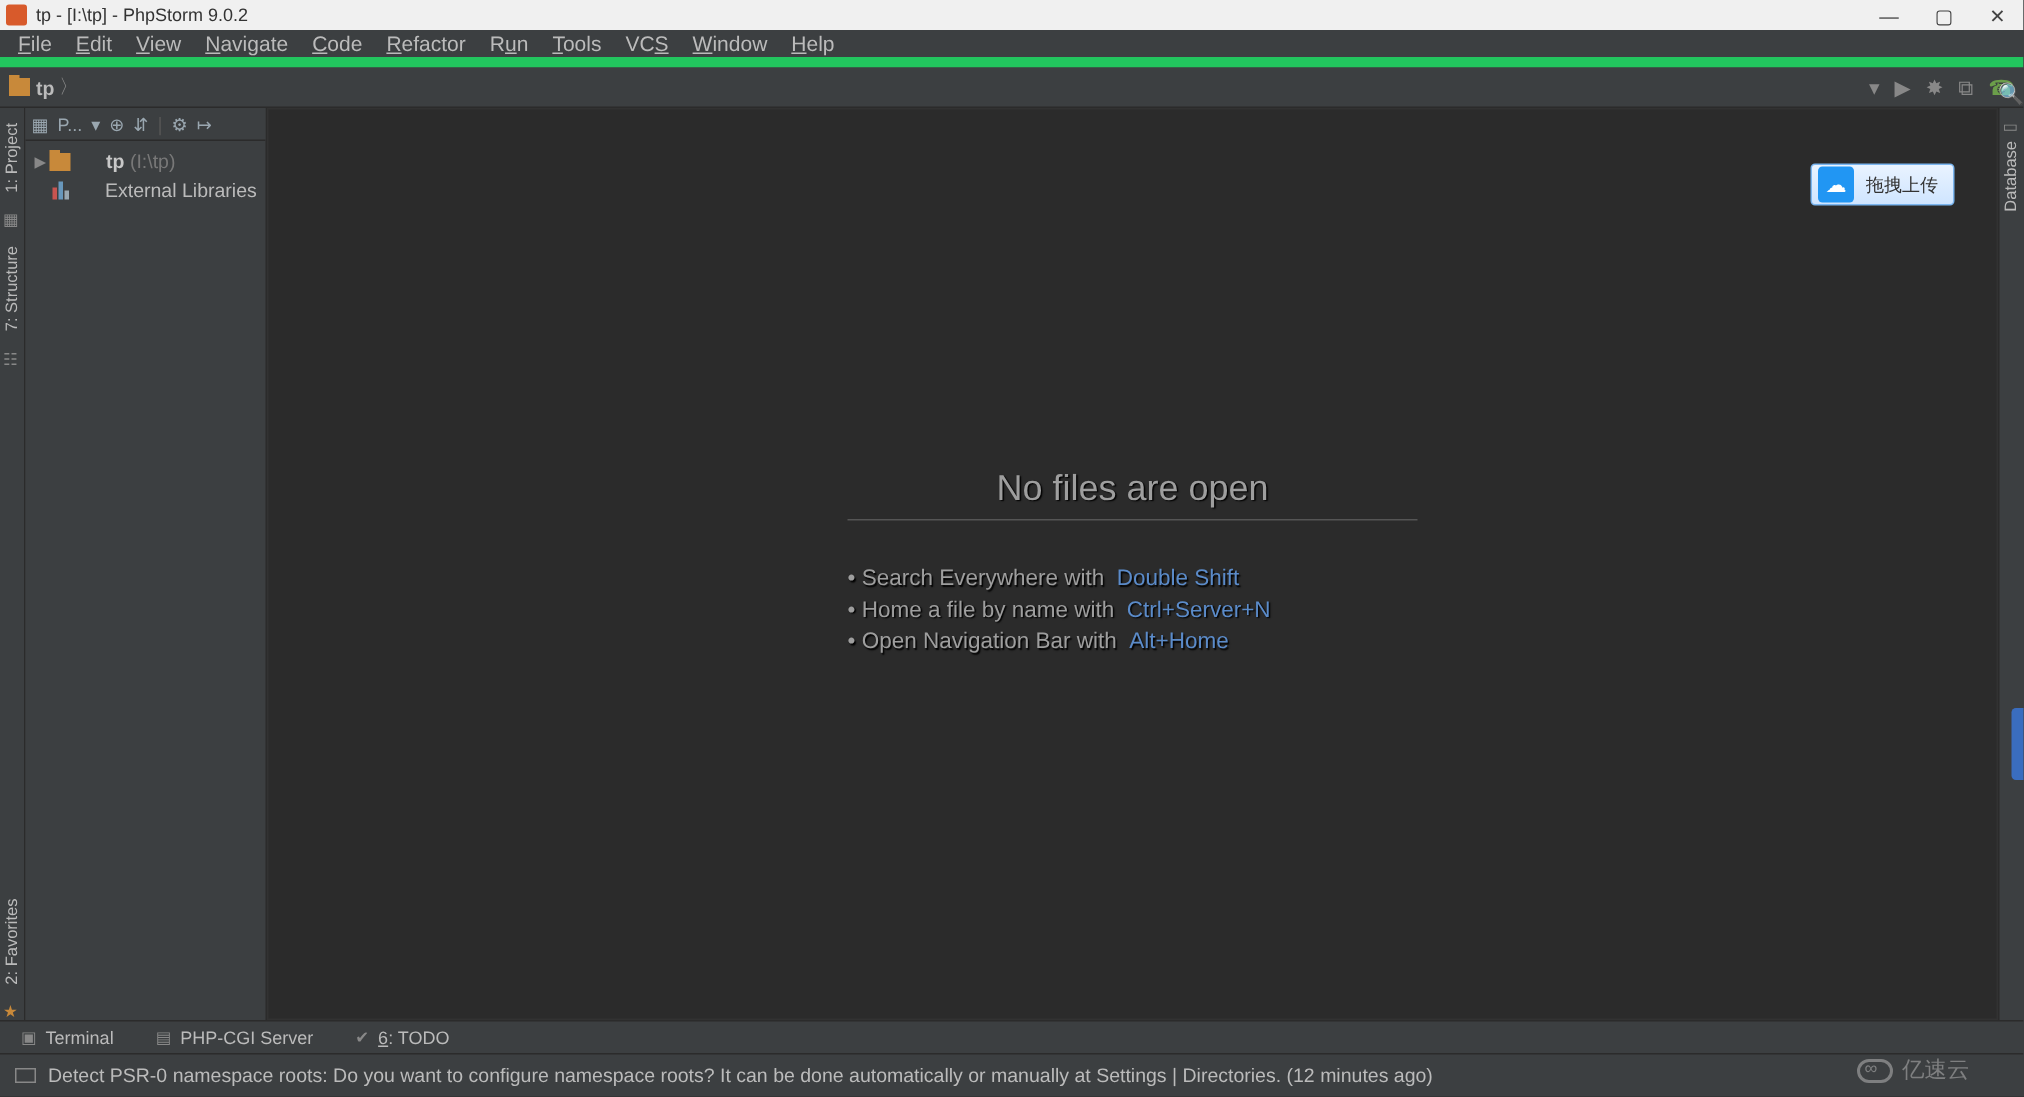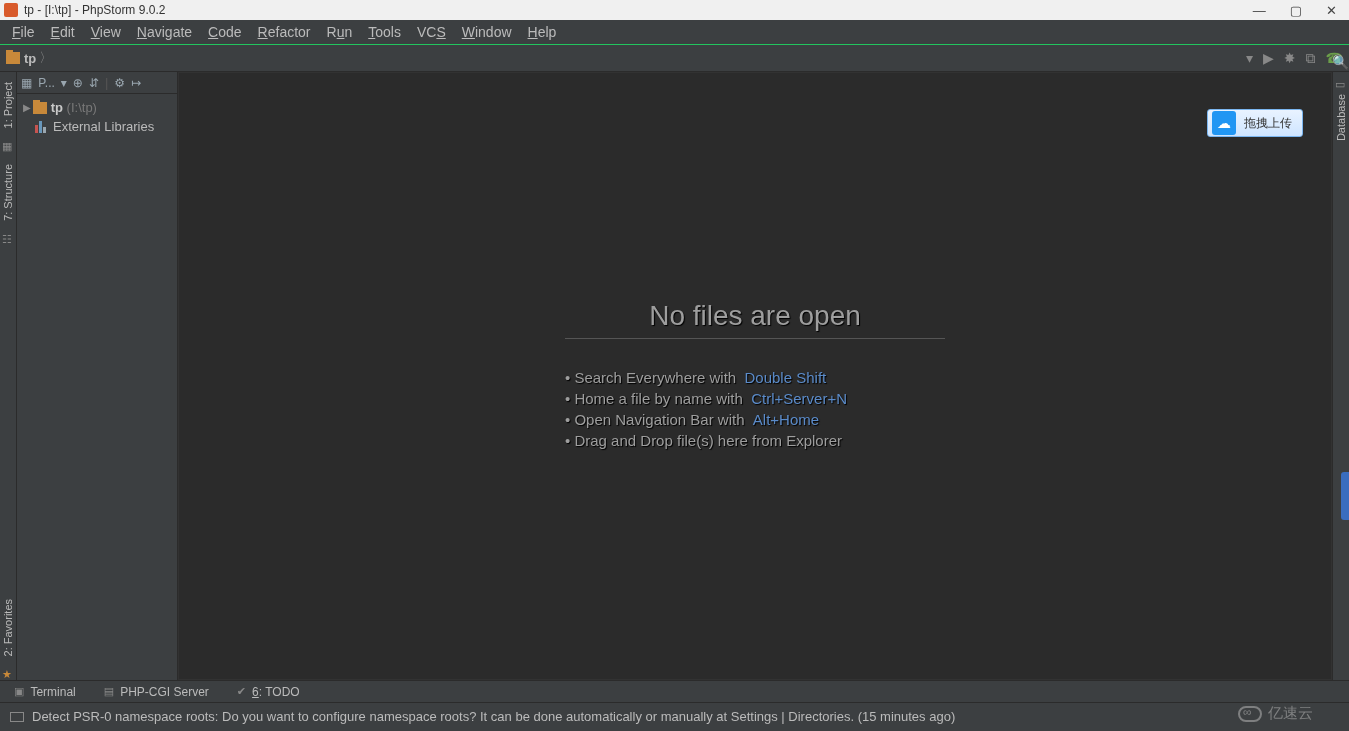--- a/index.html
+++ b/index.html
@@ -5,21 +5,21 @@
 * { margin: 0; padding: 0; box-sizing: border-box; font-family: "Segoe UI", Tahoma, sans-serif; }
 body { width: 1349px; height: 731px; background: #3c3f41; color: #bbbbbb; font-size: 13px; overflow: hidden; user-select: none; }
 
 
 .titlebar { height: 20px; background: #f0f0f0; color: #333; display: flex; align-items: center; padding: 0 4px; font-size: 12px; }
 .titlebar .app-icon { width: 14px; height: 14px; background: #d85a2b; border-radius: 2px; margin-right: 6px; }
 .titlebar .win-controls { margin-left: auto; display: flex; gap: 24px; padding-right: 8px; color: #444; }
 .titlebar .win-controls span { cursor: pointer; font-size: 13px; }
 
 
-.menubar { height: 25px; background: #3c3f41; display: flex; align-items: center; padding: 0 4px; border-bottom: 1px solid #22c55e; }
+.menubar { height: 25px; background: #3c3f41; display: flex; align-items: center; padding: 0 4px; border-bottom: 7px solid #22c55e; }
 .menubar .menu-item { padding: 2px 8px; color: #bbbbbb; cursor: pointer; font-size: 14px; }
 .menubar .menu-item .mn { text-decoration: underline; }
 
 
 .navbar { height: 27px; background: #3c3f41; display: flex; align-items: center; padding: 0 6px; border-bottom: 1px solid #2b2b2b; }
 .navbar .folder-icon { width: 14px; height: 12px; background: #c8893a; margin-right: 4px; display:inline-block; position:relative; }
 .navbar .folder-icon::before { content:""; position:absolute; top:-2px; left:0; width:7px; height:2px; background:#c8893a; }
 .navbar .crumb { color: #bbb; font-weight: bold; }
 .navbar .crumb-sep { color: #888; margin: 0 3px; }
 .navbar .right-icons { margin-left: auto; display: flex; gap: 10px; align-items: center; }
@@ -43,28 +43,28 @@
 .project-tree { padding: 4px 2px; font-size: 13px; }
 .tree-row { display: flex; align-items: center; padding: 2px 4px; cursor: pointer; white-space: nowrap; }
 .tree-arrow { color: #888; margin-right: 2px; font-size: 10px; }
 .tree-folder { width: 14px; height: 12px; background: #c8893a; margin-right: 4px; display:inline-block; position:relative; flex-shrink:0;}
 .tree-folder::before { content:""; position:absolute; top:-2px; left:0; width:7px; height:2px; background:#c8893a; }
 .tree-lib-icon { width: 14px; height: 12px; margin-right: 4px; display:inline-flex; gap:1px; align-items: flex-end;}
 .tree-lib-icon i { width:3px; background:#c75450; }
 .tree-lib-icon i:nth-child(1){height:8px;}
 .tree-lib-icon i:nth-child(2){height:12px;background:#6897bb;}
 .tree-lib-icon i:nth-child(3){height:6px;background:#9aa7b0;}
-.tree-label { color: #bbbbbb; }
+.tree-label { color: #bbbbbb; margin-left: 20px; }
 .tree-label b { color: #c8c8c8; font-weight: bold; }
 .tree-path { color: #787878; }
 
 
 .editor { flex: 1; background: #2b2b2b; border: 1px solid #323232; position: relative; display: flex; align-items: center; justify-content: center; }
 .welcome { text-align: left; width: 380px; }
-.welcome h2 { color: #9e9e9e; font-weight: normal; font-size: 28px; text-align: center; border-bottom: 1px solid #555; padding-bottom: 6px; margin-bottom: 30px; text-shadow: 1px 1px 1px #000; }
+.welcome h2 { color: #9e9e9e; font-weight: normal; font-size: 24px; text-align: center; border-bottom: 1px solid #555; padding-bottom: 6px; margin-bottom: 30px; text-shadow: 1px 1px 1px #000; }
 .welcome .hint { color: #9e9e9e; font-size: 15px; margin: 4px 0; text-shadow: 1px 1px 1px #000; }
 .welcome .hint .key { color: #5b8bc9; }
 
 
 .upload-badge { position: absolute; top: 36px; right: 28px; background: linear-gradient(#e9f3ff,#cfe5ff); border: 1px solid #7bb6f0; border-radius: 3px; display: flex; align-items: center; height: 28px; padding: 0 10px 0 4px; gap: 8px; color: #333; font-size: 12px; cursor: pointer; }
 .upload-badge .cloud { width: 24px; height: 24px; background: #2196f3; border-radius: 3px; display:flex; align-items:center; justify-content:center; color:#fff; font-size:14px; }
 
 
 .bottom-tools { height: 22px; background: #3c3f41; border-top: 1px solid #2b2b2b; display: flex; align-items: center; padding: 0 14px; gap: 28px; font-size: 12px; }
 .bottom-tools .tool { display: flex; align-items: center; gap: 6px; cursor: pointer; color: #bbb; }
@@ -165,21 +165,20 @@
       </div>
     </div>
   </div>
 
   <div class="editor">
     <div class="welcome">
       <h2>No files are open</h2>
       <div class="hint">• <span>Search Everywhere with</span> &nbsp;<span class="key">Double Shift</span></div>
       <div class="hint">• <span>Home a file by name with</span> &nbsp;<span class="key">Ctrl+Server+N</span></div>
       <div class="hint">• <span>Open Navigation Bar with</span> &nbsp;<span class="key">Alt+Home</span></div>
-      <div class="hint">• <span>Drag and Drop file(s) here from Explorer</span></div>
     </div>
 
     <div class="upload-badge">
       <span class="cloud">☁</span>
       <span>拖拽上传</span>
     </div>
   </div>
 
   <div class="right-gutter">
     <div class="gutter-icon">▭</div>
@@ -197,19 +196,19 @@
     <span>PHP-CGI Server</span>
   </div>
   <div class="tool">
     <span class="ticon">✔</span>
     <span><span style="text-decoration:underline">6</span><span>: TODO</span></span>
   </div>
 </div>
 
 <div class="statusbar">
   <span class="sb-icon"></span>
-  <span>Detect PSR-0 namespace roots: Do you want to configure namespace roots? It can be done automatically or manually at Settings | Directories. (15 minutes ago)</span>
+  <span>Detect PSR-0 namespace roots: Do you want to configure namespace roots? It can be done automatically or manually at Settings | Directories. (12 minutes ago)</span>
 </div>
 
 <div class="brand-logo">
   <span class="cloud-icon"></span>
   <span>亿速云</span>
 </div>
 
 </body></html>

